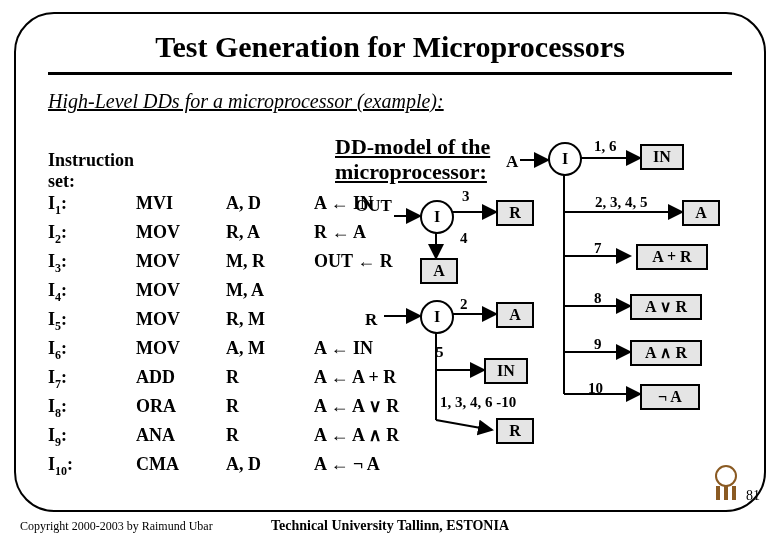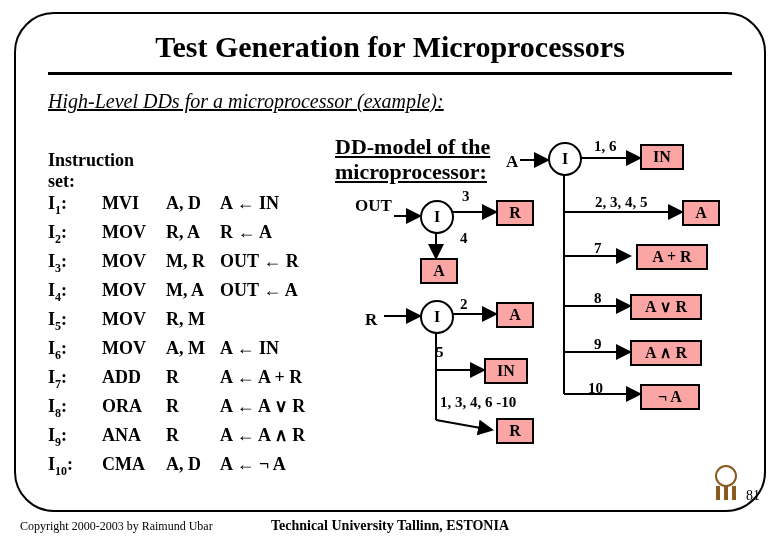--- a/index.html
+++ b/index.html
@@ -65,24 +65,24 @@
     text-decoration: underline;
   }
   .instr-table {
     position: absolute;
     top: 190px;
     left: 48px;
     font-size: 18px;
     line-height: 1.45;
     font-weight: bold;
   }
-  .instr-table .row { display: flex; }
+  .instr-table .row { display: flex; gap: 34px; }
   .instr-table .c1 { width: 38px; }
   .instr-table .c2 { width: 56px; margin-left: 16px; }
-  .instr-table .c3 { width: 54px; margin-left: 8px; }
+  .instr-table .c3 { width: 54px; }
   .instr-table .c4 { width: 130px; }
   .instr-table sub { font-size: 12px; font-weight: bold; }
 
   .diagram {
     position: absolute;
     left: 0;
     top: 0;
   }
   .diagram .lbl {
     position: absolute;
@@ -101,21 +101,21 @@
     font-size: 16px;
     font-weight: bold;
     background: #fff;
   }
   .diagram .term {
     position: absolute;
     border: 2px solid #000;
     font-size: 16px;
     font-weight: bold;
     text-align: center;
-    background: #fca5a5;
+    background: #e5e5e5;
     white-space: nowrap;
     padding: 0 3px;
     line-height: 22px;
   }
   .diagram svg {
     position: absolute;
     left: 0;
     top: 0;
     pointer-events: none;
   }
@@ -184,21 +184,20 @@
     <div class="row">
       <div class="c1">I<sub>3</sub>:</div>
       <div class="c2">MOV</div>
       <div class="c3">M, R</div>
       <div class="c4">OUT ← R</div>
     </div>
     <div class="row">
       <div class="c1">I<sub>4</sub>:</div>
       <div class="c2">MOV</div>
       <div class="c3">M, A</div>
-      <div class="c4">OUT ← A</div>
     </div>
     <div class="row">
       <div class="c1">I<sub>5</sub>:</div>
       <div class="c2">MOV</div>
       <div class="c3">R, M</div>
     </div>
     <div class="row">
       <div class="c1">I<sub>6</sub>:</div>
       <div class="c2">MOV</div>
       <div class="c3">A, M</div>

